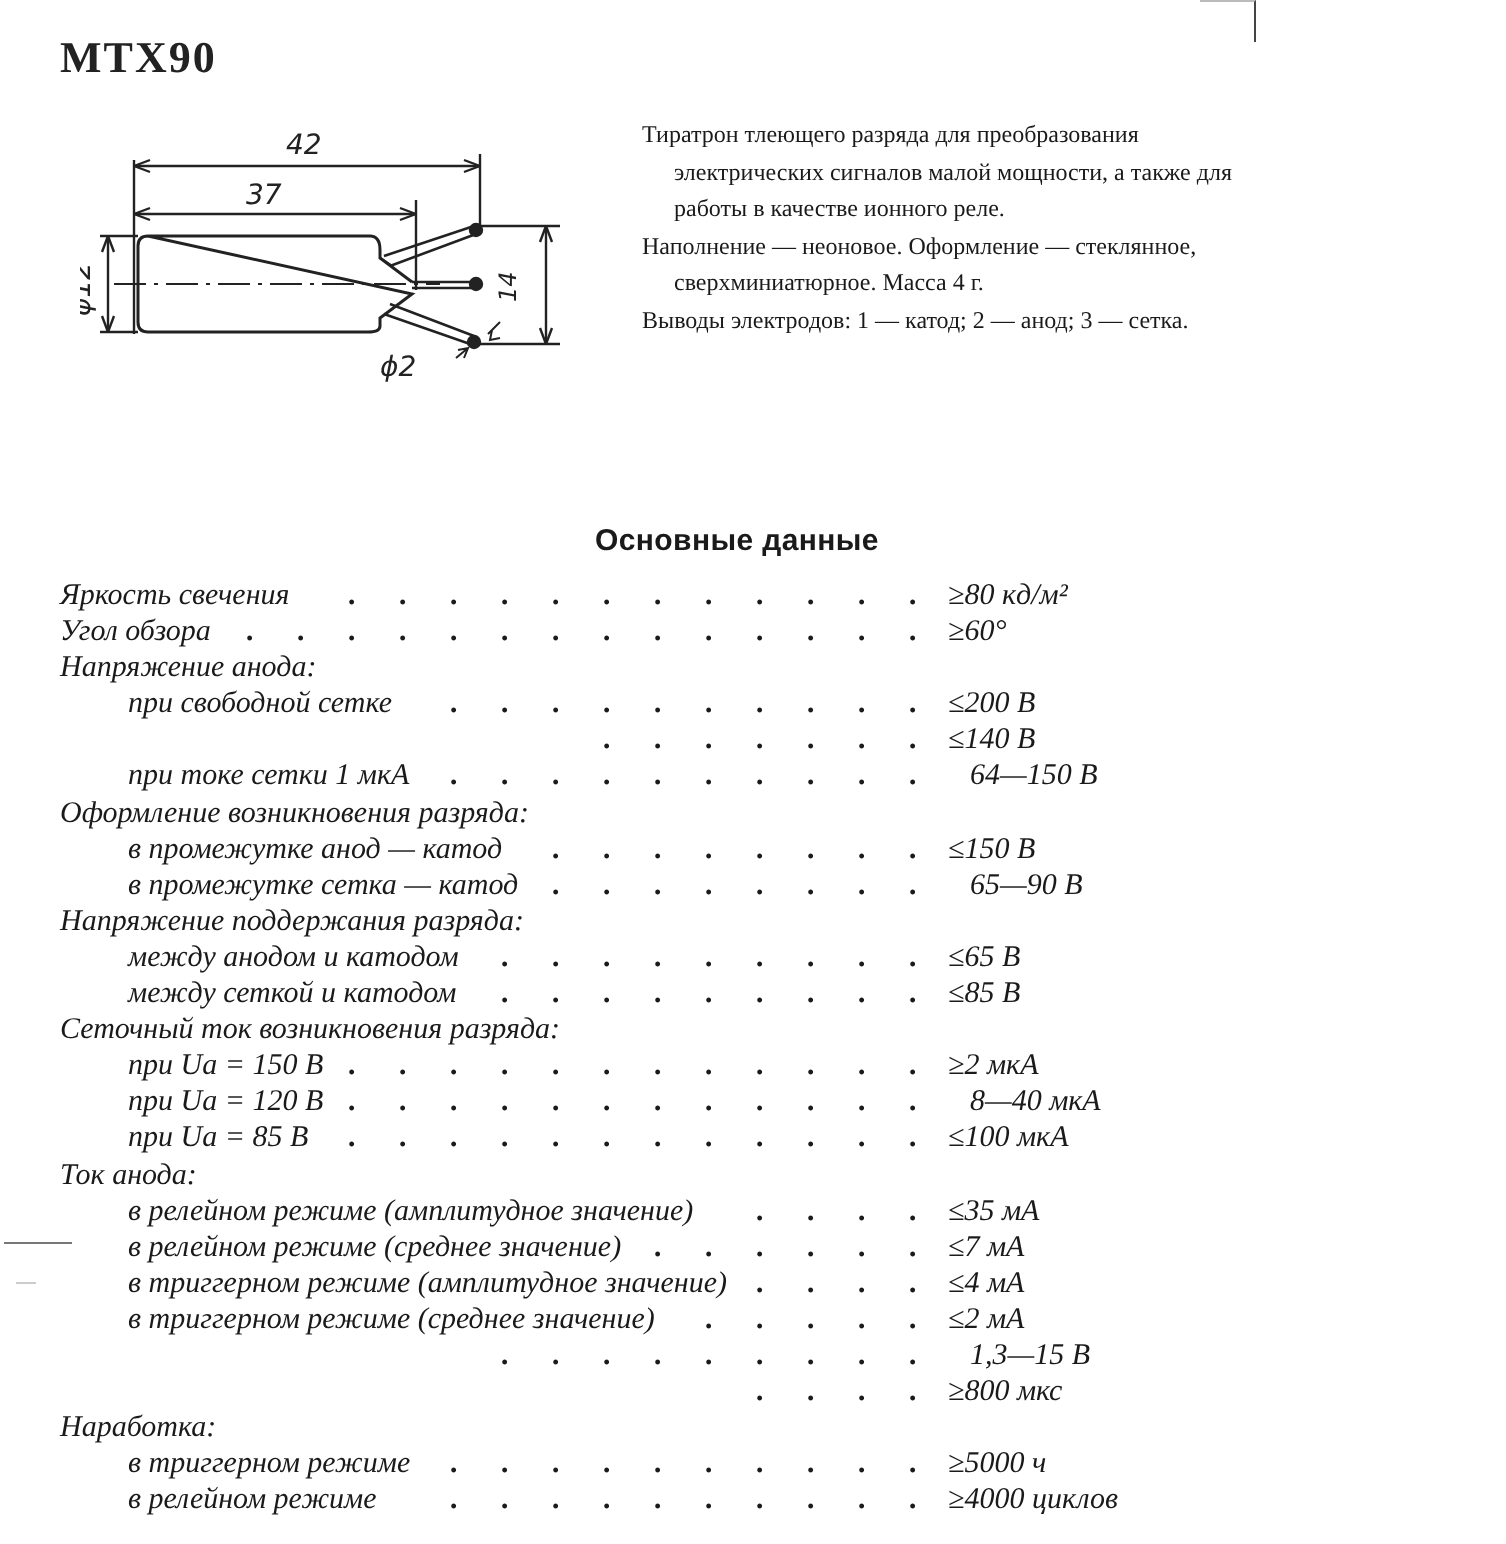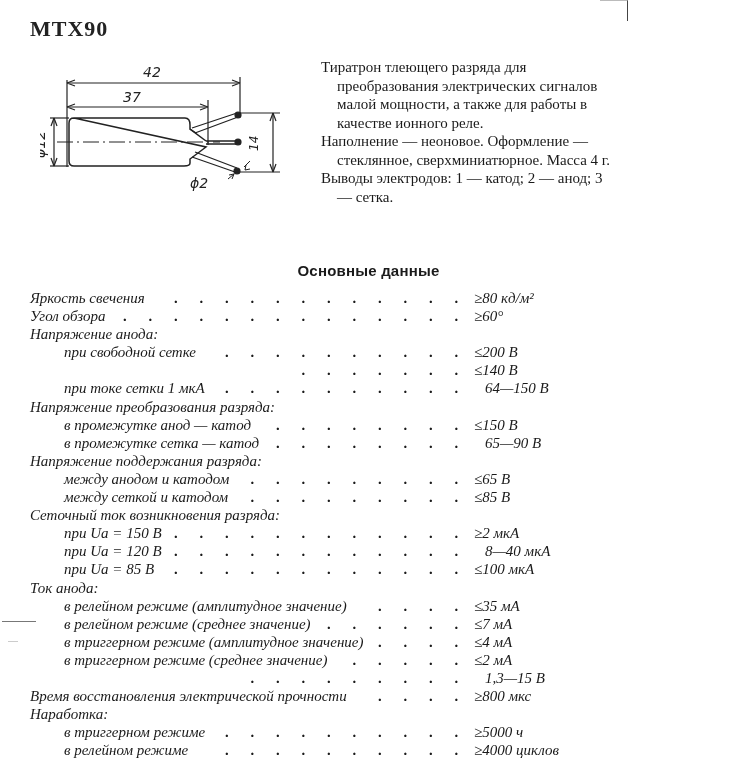--- a/index.html
+++ b/index.html
@@ -4,21 +4,21 @@
 <style>
   html, body { margin:0; padding:0; background:#ffffff; }
   body { width:753px; height:772px; position:relative; overflow:hidden; color:#1a1a1a;
          font-family:"Liberation Serif", "DejaVu Serif", serif; }
   .title { position:absolute; left:30px; top:16px; font-size:22px; font-weight:bold; letter-spacing:1px; color:#222; }
   .corner-mark { position:absolute; left:600px; top:0; width:27px; height:20px;
                  border-right:1.5px solid #444; border-top:1px solid #bbb; }
   .stray-line { position:absolute; left:2px; top:621px; width:34px; height:0; border-top:1px solid #777; }
   .stray-line2 { position:absolute; left:8px; top:641px; width:10px; height:0; border-top:1px solid #ccc; }
   svg.drawing { position:absolute; left:40px; top:55px; }
-  .desc { position:absolute; left:321px; top:58px; width:300px; font-size:15px; line-height:18.5px; }
+  .desc { position:absolute; left:321px; top:58px; width:300px; font-size:12px; line-height:18.5px; }
   .desc p { margin:0; text-indent:0; padding-left:16px; text-indent:-16px; }
   .heading { position:absolute; left:0; width:753px; top:262px; text-align:center; font-size:15px; font-weight:bold;
              font-family:"Liberation Sans", sans-serif; letter-spacing:0.2px; }
   .heading span { position:relative; left:-8px; }
   .specs { position:absolute; left:30px; top:289px; width:600px;font-style:italic; }
   .row { position:relative; height:18.1px; font-size:15px; line-height:18px; white-space:nowrap; }
   .row .lbl { position:absolute; left:0; }
   .row.sub .lbl { left:34px; }
   .row .dots { position:absolute; left:0; right:0; }
   .row .val { position:absolute; left:444px; }
@@ -168,21 +168,21 @@
         <span class="dot" style="left: 323px;">.</span>
         <span class="dot" style="left: 297.5px;">.</span>
         <span class="dot" style="left: 272px;">.</span>
         <span class="dot" style="left: 246.5px;">.</span>
         <span class="dot" style="left: 221px;">.</span>
         <span class="dot" style="left: 195.5px;">.</span>
       </span>
       <span class="val range">64—150 В</span>
     </div>
     <div class="row">
-      <span class="lbl">Напряжение преобразования разряда:</span>
+      <span class="lbl">Оформление возникновения разряда:</span>
     </div>
     <div class="row sub">
       <span class="lbl">в промежутке анод — катод</span>
       <span class="dots">
         <span class="dot" style="left: 425px;">.</span>
         <span class="dot" style="left: 399.5px;">.</span>
         <span class="dot" style="left: 374px;">.</span>
         <span class="dot" style="left: 348.5px;">.</span>
         <span class="dot" style="left: 323px;">.</span>
         <span class="dot" style="left: 297.5px;">.</span>
@@ -349,21 +349,20 @@
         <span class="dot" style="left: 348.5px;">.</span>
         <span class="dot" style="left: 323px;">.</span>
         <span class="dot" style="left: 297.5px;">.</span>
         <span class="dot" style="left: 272px;">.</span>
         <span class="dot" style="left: 246.5px;">.</span>
         <span class="dot" style="left: 221px;">.</span>
       </span>
       <span class="val range">1,3—15 В</span>
     </div>
     <div class="row">
-      <span class="lbl">Время восстановления электрической прочности</span>
       <span class="dots">
         <span class="dot" style="left: 425px;">.</span>
         <span class="dot" style="left: 399.5px;">.</span>
         <span class="dot" style="left: 374px;">.</span>
         <span class="dot" style="left: 348.5px;">.</span>
       </span>
       <span class="val">≥800 мкс</span>
     </div>
     <div class="row">
       <span class="lbl">Наработка:</span>

